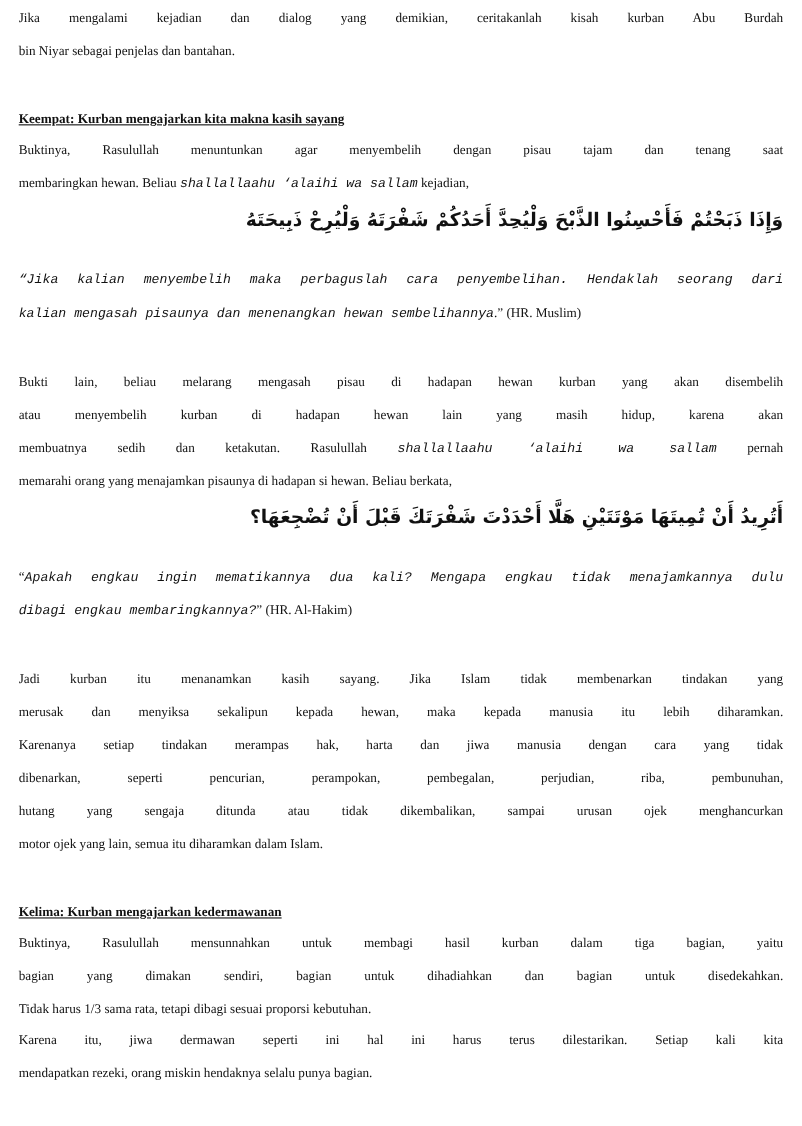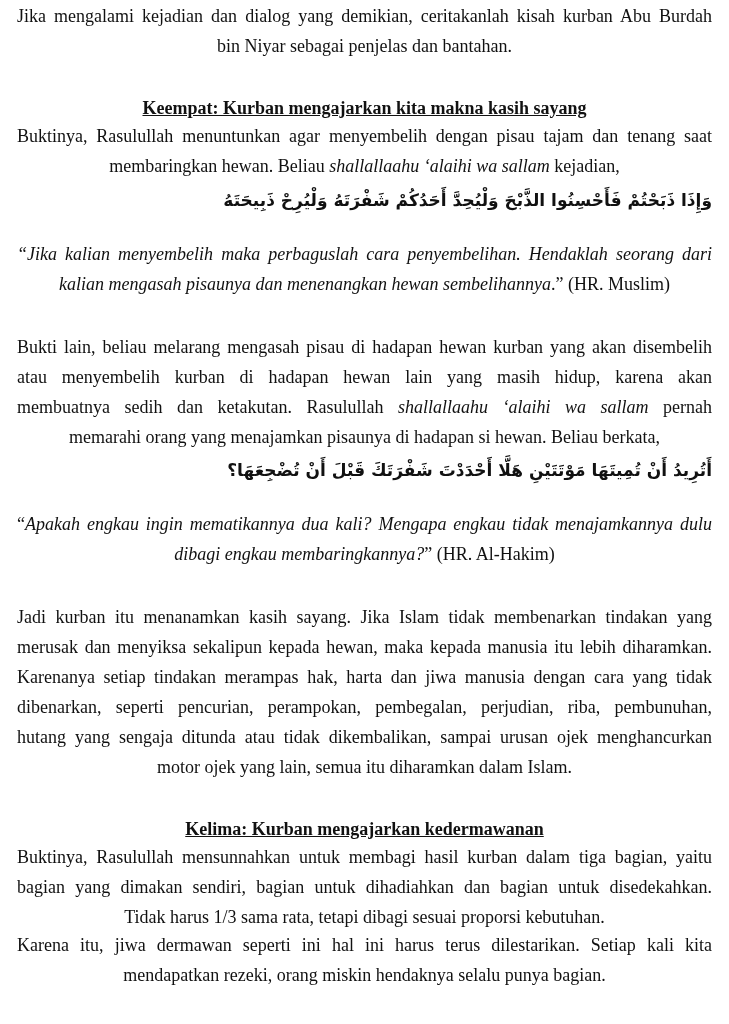--- a/index.html
+++ b/index.html
@@ -1,23 +1,23 @@
 <!DOCTYPE html>
 <html><head>
 <meta charset="utf-8">
 <style>
   html, body { margin:0; padding:0; background:#ffffff; }
   body { width:729px; height:1024px; overflow:hidden; position:relative;
          font-family:"Liberation Serif", serif; color:#111; }
   .page { position:absolute; left:17px; top:0; width:695px; }
-  .line { position:absolute; left:0; width:695px; font-size:18px; line-height:20px; white-space:nowrap; }
+  .line { position:absolute; left:0; width:695px; font-size:12px; line-height:20px; white-space:nowrap; }
   .just { text-align:justify; text-align-last:justify; }
-  .left { text-align:center; }
+  .left { text-align:left; }
   .heading { font-weight:bold; text-decoration:underline; }
-  .it { font-style:italic; }
+  .it { font-style:italic;font-family:Liberation Mono, monospace; }
   .arabic { position:absolute; right:0; font-family:"DejaVu Sans", sans-serif; font-size:17px; direction:rtl; white-space:nowrap; font-weight:bold; }
 </style>
 </head>
 <body>
 
 <div class="page">
 
   <div class="line just" style="top:6px">Jika mengalami kejadian dan dialog yang demikian, ceritakanlah kisah kurban Abu Burdah</div>
   <div class="line left" style="top:36px">bin Niyar sebagai penjelas dan bantahan.</div>
 

